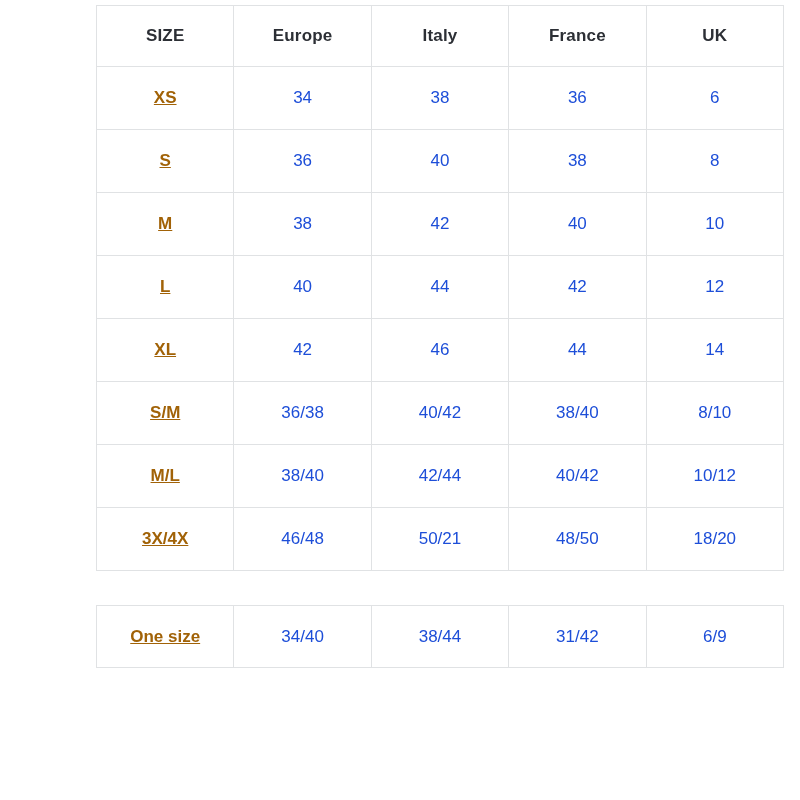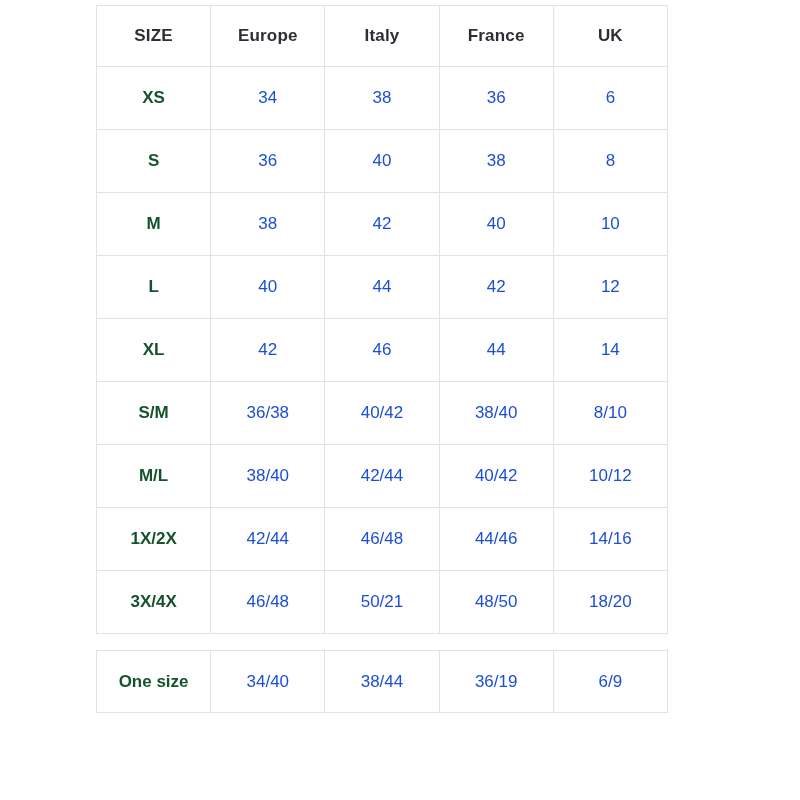--- a/index.html
+++ b/index.html
@@ -16,21 +16,21 @@
     height: 800px;
     background: #ffffff;
   }
   .tables-wrap {
     position: absolute;
     left: 96px;
     top: 5px;
     width: 584px;
   }
   table {
-    width: 572px;
+    width: 688px;
     border-collapse: collapse;
     table-layout: fixed;
     background: #ffffff;
   }
   th, td {
     border: 1px solid #e0e2e4;
     text-align: center;
     vertical-align: middle;
     font-size: 17px;
     background: #ffffff;
@@ -41,24 +41,25 @@
     color: #2c2f35;
     letter-spacing: 0.2px;
   }
   tbody td {
     height: 63px;
     color: #1d4ed8;
     font-weight: normal;
   }
   tbody td.row-label {
     font-weight: bold;
-    color: #14532d;
+    color: #a16207;
+    text-decoration: underline;
   }
   .table-extra {
-    margin-top: 16px;
+    margin-top: 34px;
     padding-left: 36px;
   }
   .table-extra tbody td {
     height: 62px;
   }
 </style>
 </head>
 <body>
 
 <div class="page">
@@ -118,42 +119,35 @@
           <td>8/10</td>
         </tr>
         <tr>
           <td class="row-label">M/L</td>
           <td>38/40</td>
           <td>42/44</td>
           <td>40/42</td>
           <td>10/12</td>
         </tr>
         <tr>
-          <td class="row-label">1X/2X</td>
-          <td>42/44</td>
-          <td>46/48</td>
-          <td>44/46</td>
-          <td>14/16</td>
-        </tr>
-        <tr>
           <td class="row-label">3X/4X</td>
           <td>46/48</td>
           <td>50/21</td>
           <td>48/50</td>
           <td>18/20</td>
         </tr>
       </tbody>
     </table>
 
     <table class="table-extra">
       <tbody>
         <tr>
           <td class="row-label">One size</td>
           <td>34/40</td>
           <td>38/44</td>
-          <td>36/19</td>
+          <td>31/42</td>
           <td>6/9</td>
         </tr>
       </tbody>
     </table>
 
   </div>
 </div>
 
 </body></html>

